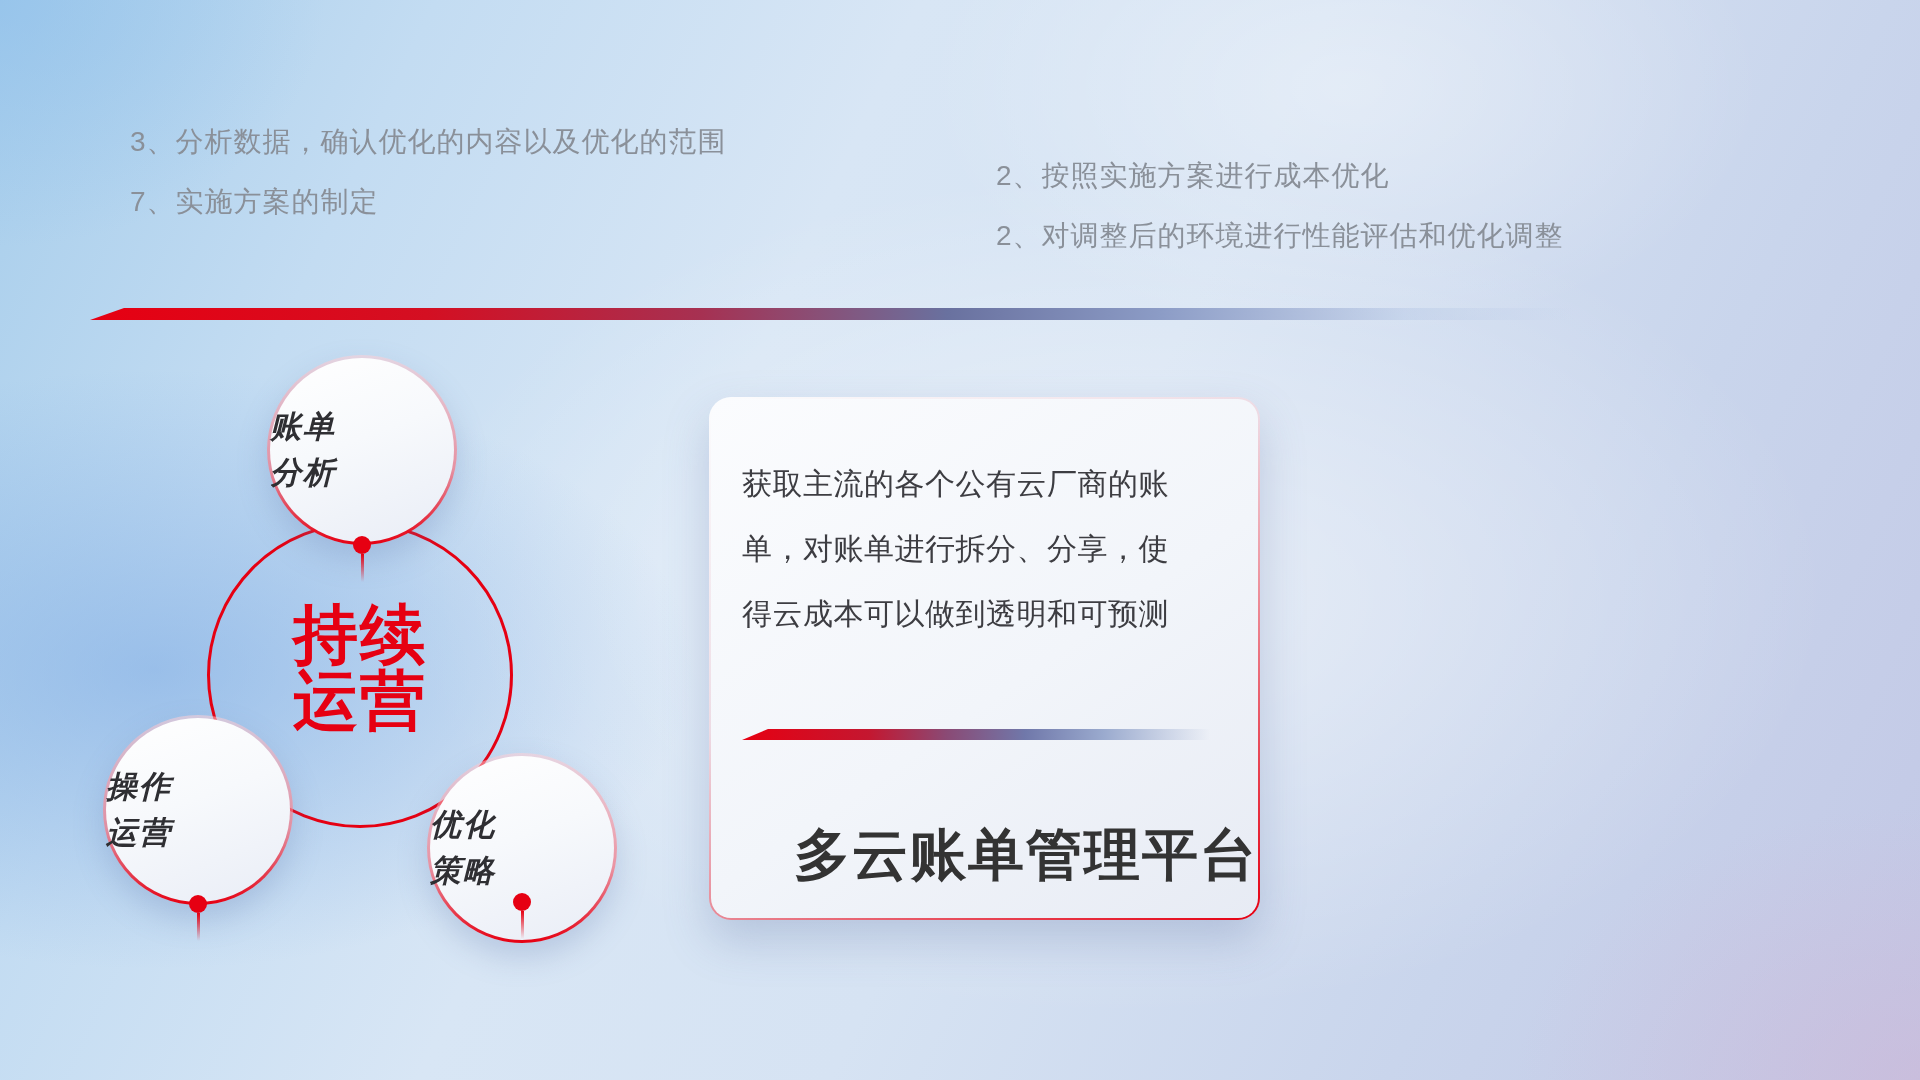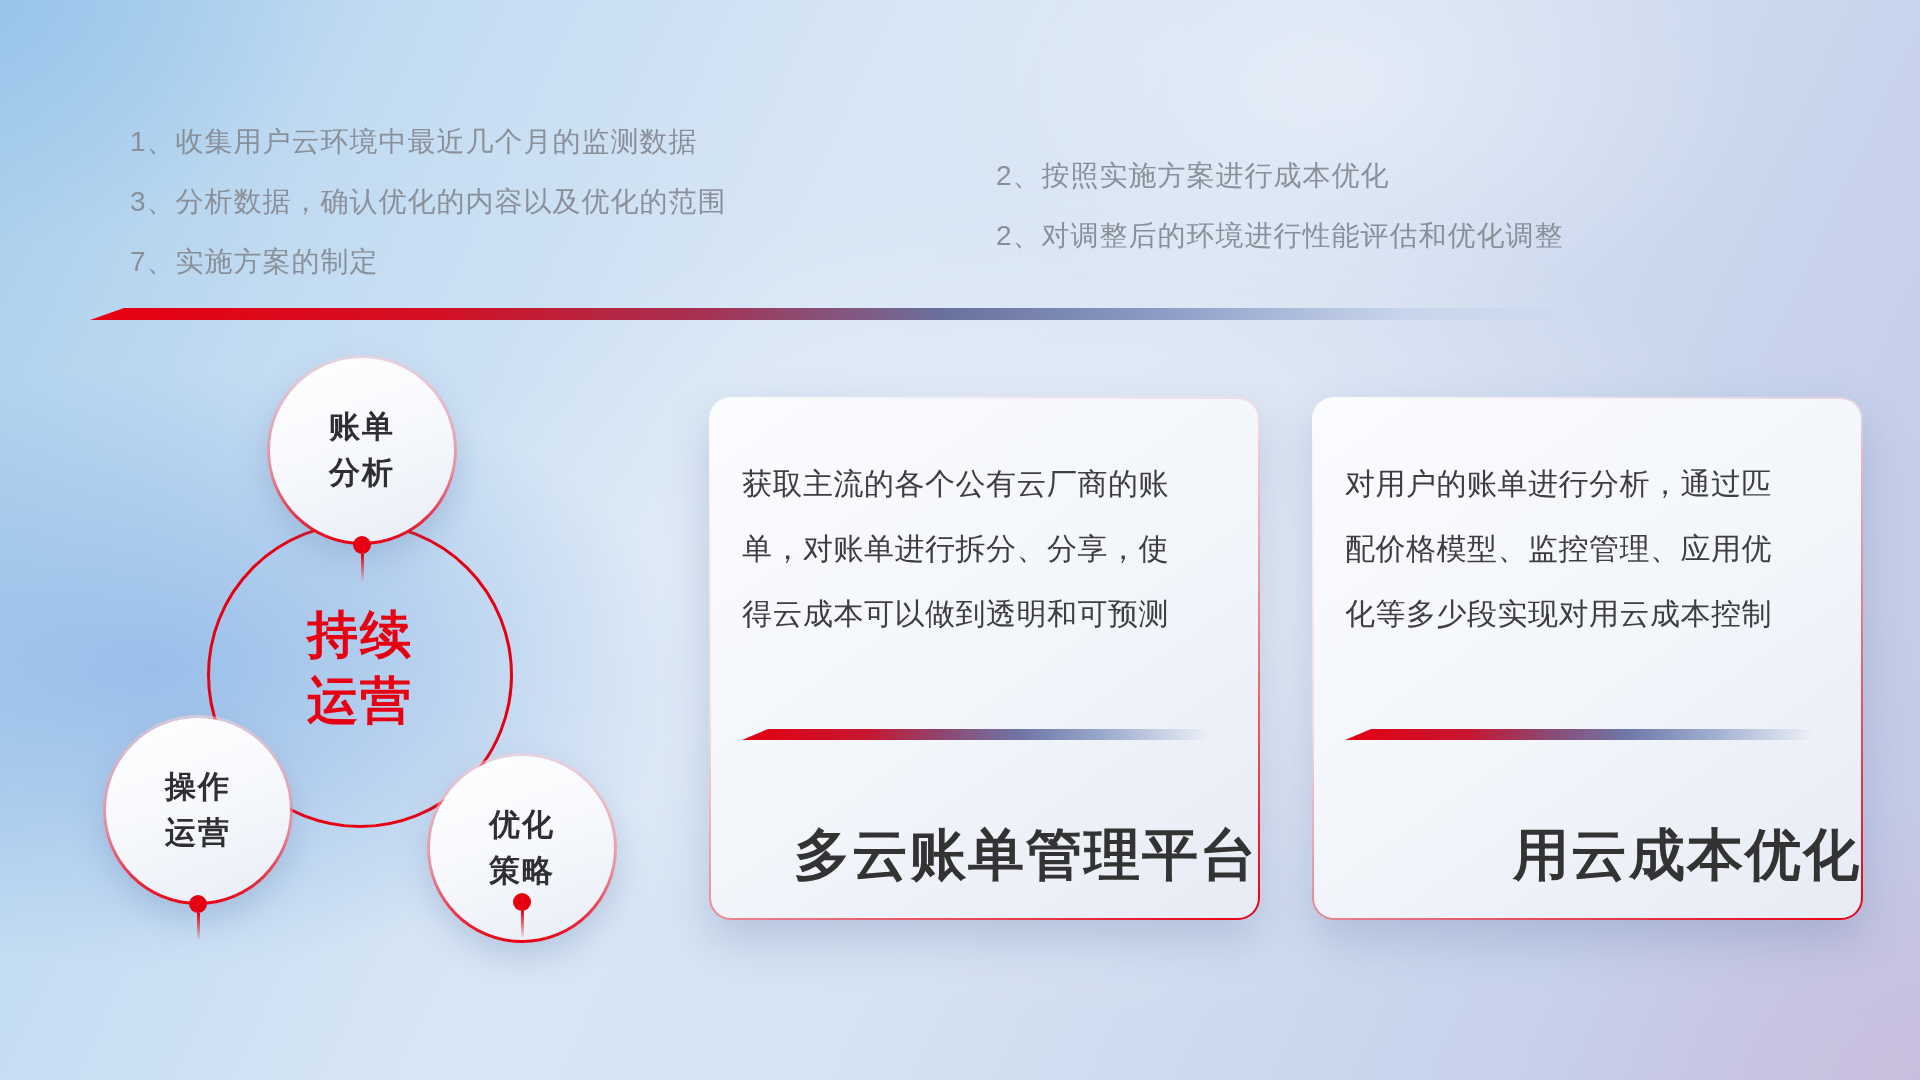--- a/index.html
+++ b/index.html
@@ -31,32 +31,32 @@
     clip-path:polygon(0 100%,34px 0,100% 0,100% 100%);
   }
 
   
   .ring{
     position:absolute;left:207px;top:522px;width:306px;height:306px;
     border:3px solid #e60012;border-radius:50%;box-sizing:border-box;
   }
   .center-label{
     position:absolute;left:260px;top:602px;width:200px;
-    text-align:center;color:#e60012;font-size:51px;font-weight:800;
+    text-align:center;color:#e60012;font-size:65px;font-weight:800;
     line-height:66px;white-space:pre-line;letter-spacing:2px;
   }
   .node{
     position:absolute;border-radius:50%;padding:3px;box-sizing:border-box;
     background:linear-gradient(to bottom,rgba(250,205,212,0.55) 0%,rgba(240,120,135,0.75) 60%,#e60012 100%);
     box-shadow:0 14px 30px rgba(100,125,175,0.28);
   }
   .node-inner{
     width:100%;height:100%;border-radius:50%;
     background:linear-gradient(160deg,#ffffff 0%,#f7f9fc 45%,#e9edf6 100%);
-    display:flex;align-items:center;justify-content:center;
+    display:flex;align-items:center;justify-content:flex-start;font-style:italic;
   }
   .node-label{
     color:#2f2f33;font-size:31px;font-weight:600;line-height:46px;
     text-align:center;white-space:pre-line;letter-spacing:2px;
   }
   .node-top{left:267px;top:355px;width:190px;height:190px;}
   .node-left{left:103px;top:715px;width:190px;height:190px;}
   .node-right{left:427px;top:753px;width:190px;height:190px;}
 
   .pin{position:absolute;width:18px;text-align:center;}
@@ -92,21 +92,20 @@
     position:absolute;left:0;bottom:24px;width:100%;text-align:right;
     color:#333333;font-size:56px;font-weight:700;letter-spacing:2px;
   }
 </style>
 </head>
 <body>
 
 <div class="slide">
 
   <div class="steps steps-left">
-    <div class="step">1、收集用户云环境中最近几个月的监测数据</div>
     <div class="step">3、分析数据，确认优化的内容以及优化的范围</div>
     <div class="step">7、实施方案的制定</div>
   </div>
 
   <div class="steps steps-right">
     <div class="step">2、按照实施方案进行成本优化</div>
     <div class="step">2、对调整后的环境进行性能评估和优化调整</div>
   </div>
 
   <div class="main-divider"></div>
@@ -150,21 +149,14 @@
   </div>
 
   <div class="card card-1">
     <div class="card-inner">
       <div class="card-body">获取主流的各个公有云厂商的账单，对账单进行拆分、分享，使得云成本可以做到透明和可预测</div>
       <div class="card-divider"></div>
       <div class="card-title">多云账单管理平台</div>
     </div>
   </div>
 
-  <div class="card card-2">
-    <div class="card-inner">
-      <div class="card-body">对用户的账单进行分析，通过匹配价格模型、监控管理、应用优化等多少段实现对用云成本控制</div>
-      <div class="card-divider"></div>
-      <div class="card-title">用云成本优化</div>
-    </div>
-  </div>
 
 </div>
 
 </body></html>

